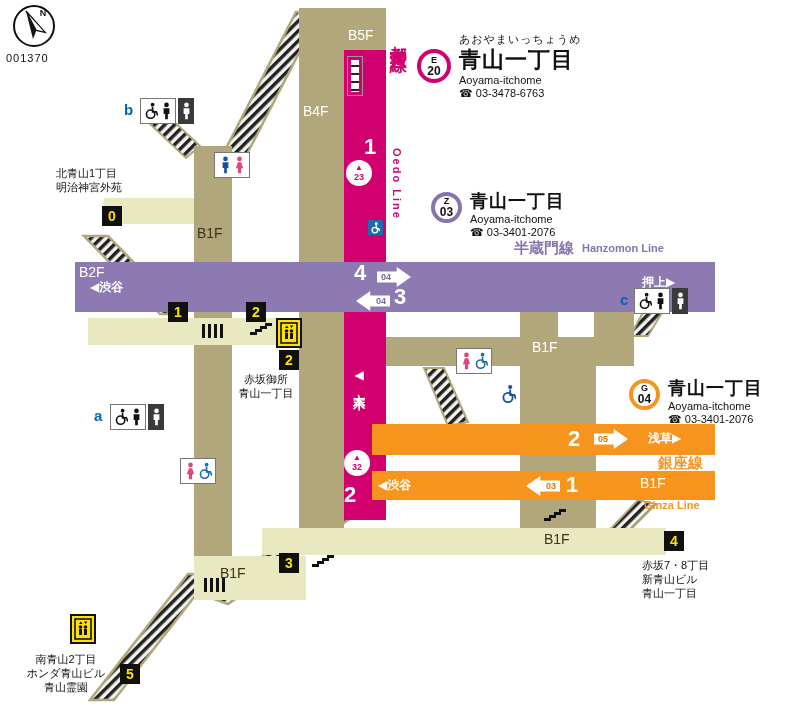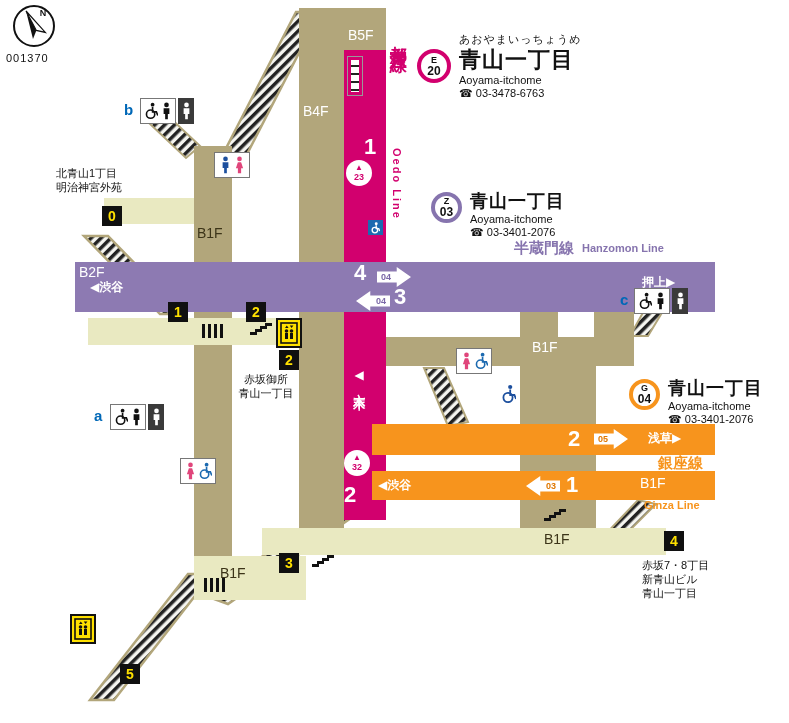--- a/index.html
+++ b/index.html
@@ -363,15 +363,20 @@
   </div>
   <div class="abs note center z8" style="left:226px;top:372px;width:80px">
     <div>赤坂御所</div>
     <div>青山一丁目</div>
   </div>
   <div class="abs note z8" style="left:642px;top:558px">
     <div>赤坂7・8丁目</div>
     <div>新青山ビル</div>
     <div>青山一丁目</div>
   </div>
+  <div class="abs note center z8" style="left:16px;top:652px;width:100px">
+    <div>南青山2丁目</div>
+    <div>ホンダ青山ビル</div>
+    <div>青山霊園</div>
+  </div>
 
 
 </div>
 
 </body></html>

